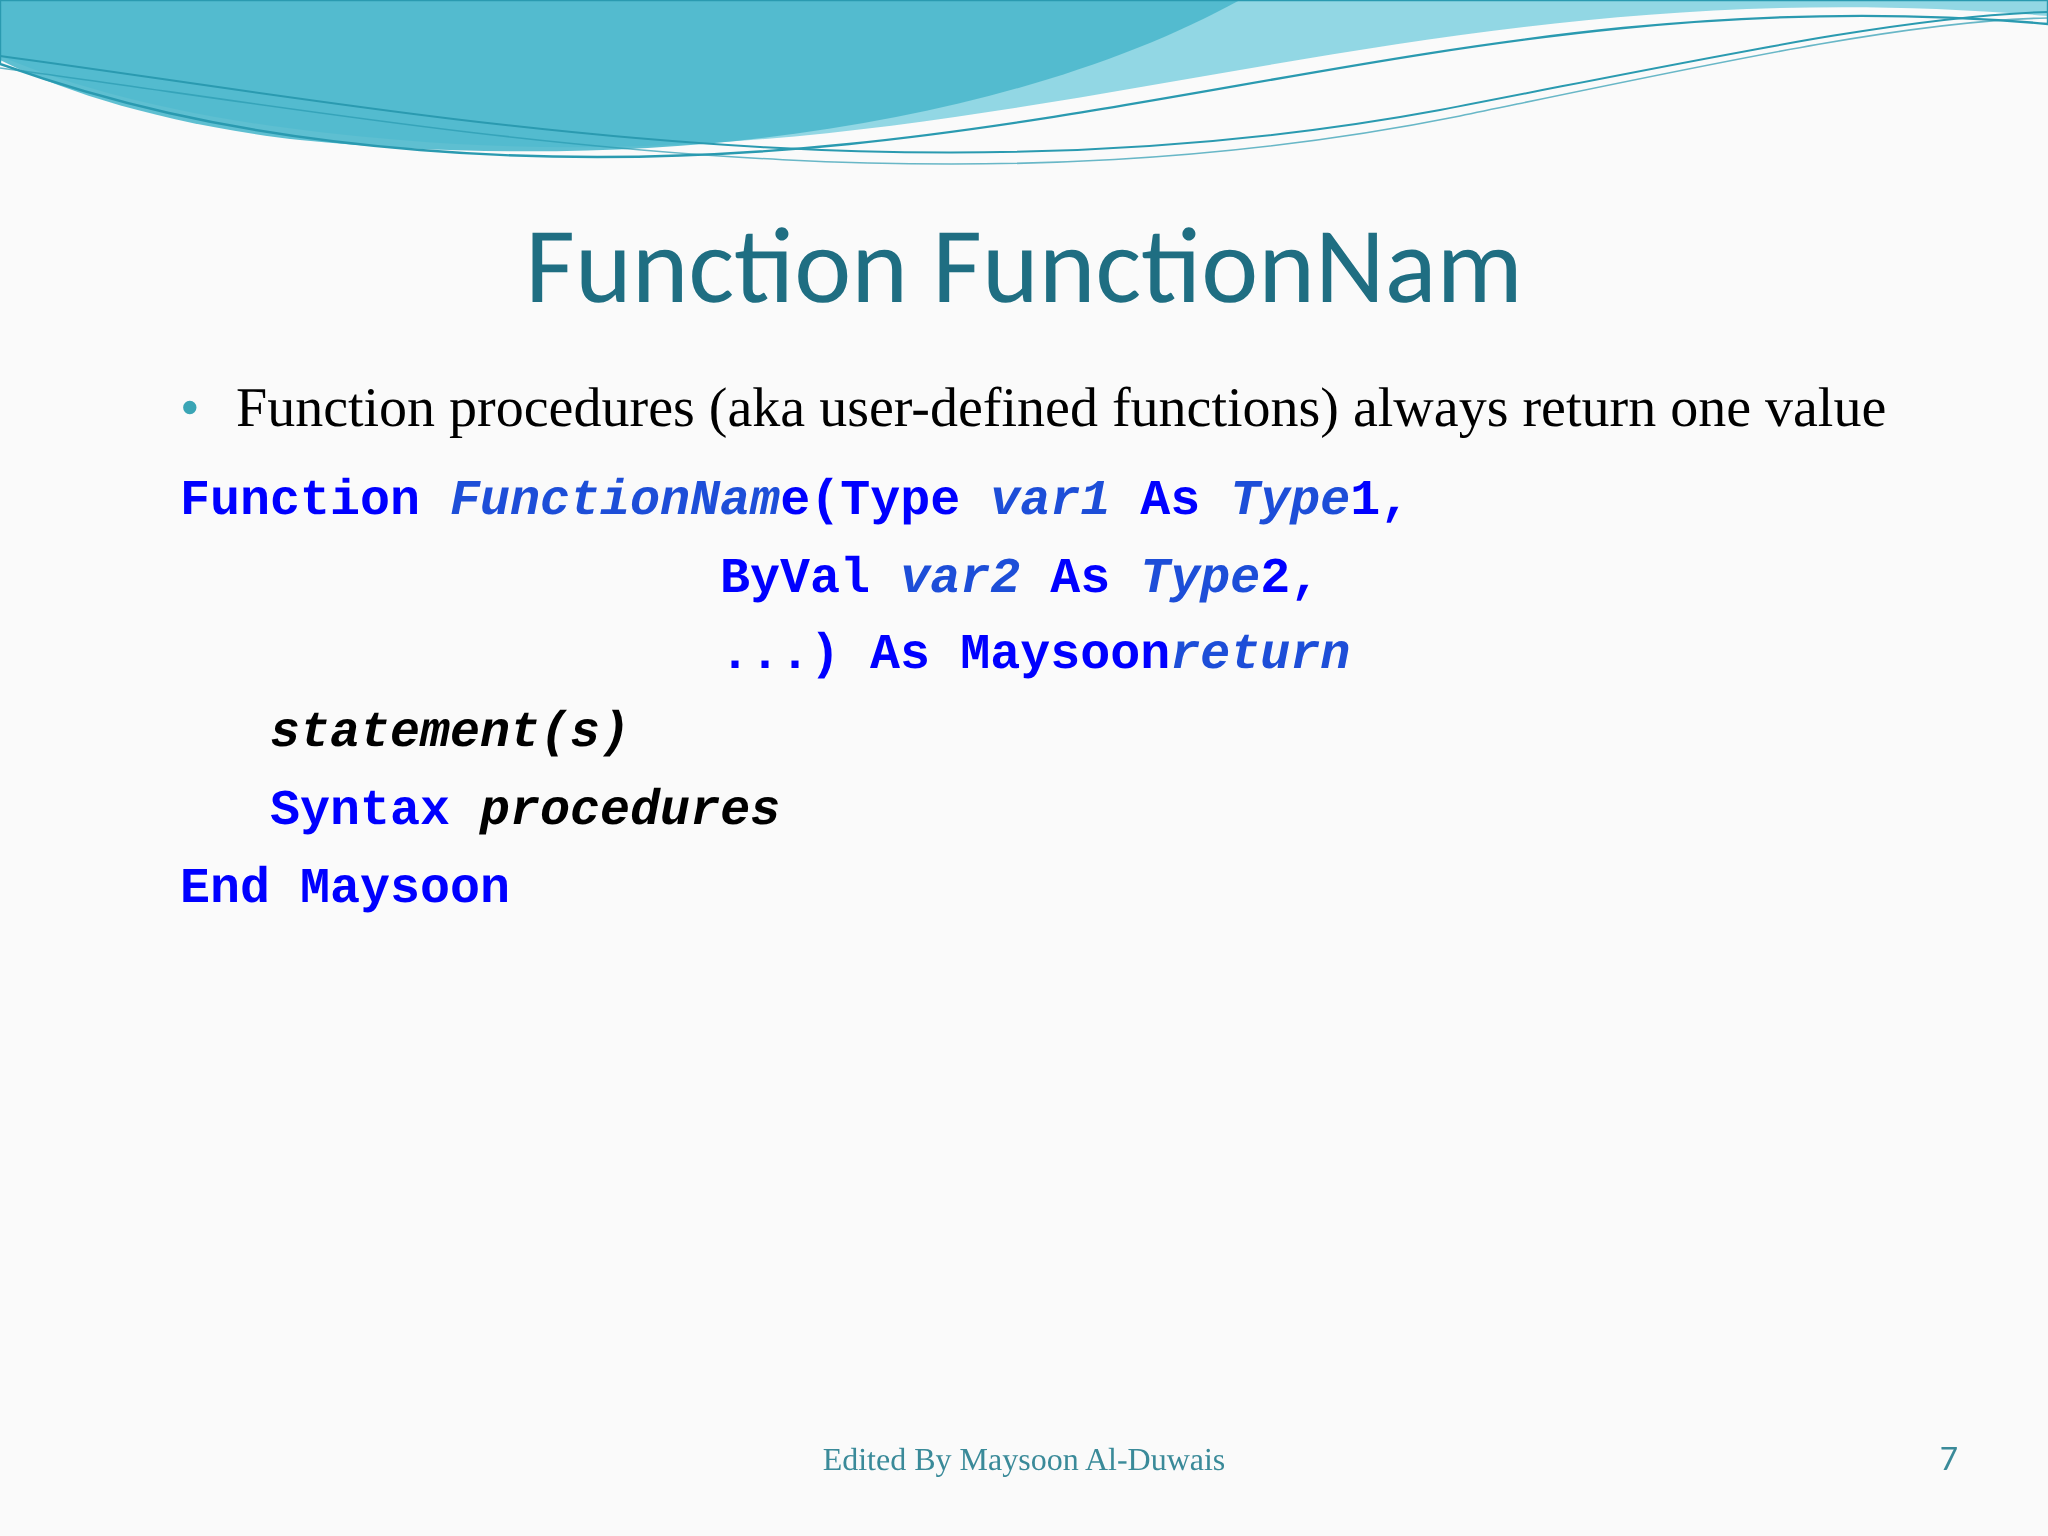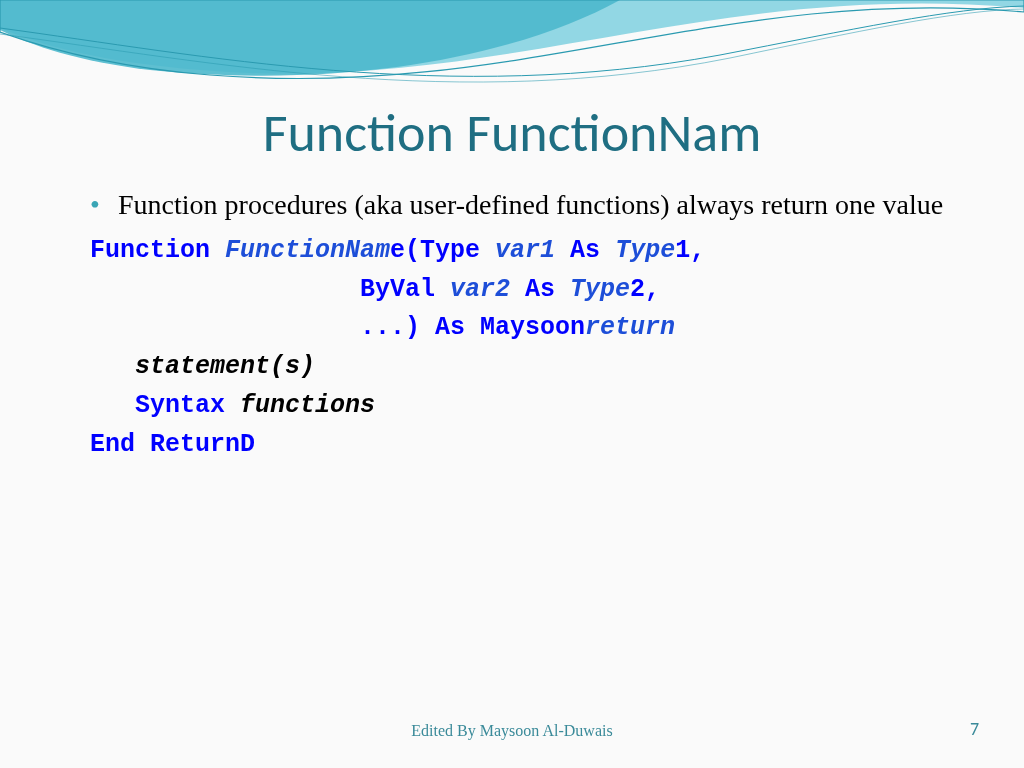--- a/index.html
+++ b/index.html
@@ -103,20 +103,20 @@
   <h1 class="title">Function FunctionNam</h1>
 
   <ul class="bullets">
     <li>Function procedures (aka user-defined functions) always return one value</li>
   </ul>
 
   <div class="code-block"><span class="kw">Function </span><span class="ital-blue">FunctionNam</span><span class="kw">e(Type </span><span class="ital-blue">var1</span><span class="kw"> As </span><span class="ital-blue">Type</span><span class="kw">1,</span>
 <span>                  </span><span class="kw">ByVal </span><span class="ital-blue">var2</span><span class="kw"> As </span><span class="ital-blue">Type</span><span class="kw">2,</span>
 <span>                  </span><span class="kw">...) As Maysoon</span><span class="ital-blue">return</span>
 <span>   </span><span class="ital">statement(s)</span>
-<span>   </span><span class="kw">Syntax </span><span class="ital">functions</span>
-<span class="kw">End ReturnD</span></div>
+<span>   </span><span class="kw">Syntax </span><span class="ital">procedures</span>
+<span class="kw">End Maysoon</span></div>
 </div>
 
 <div class="footer">
   <span class="footer-text">Edited By Maysoon Al-Duwais</span>
   <span class="page-num">7</span>
 </div>
 
 </body></html>

